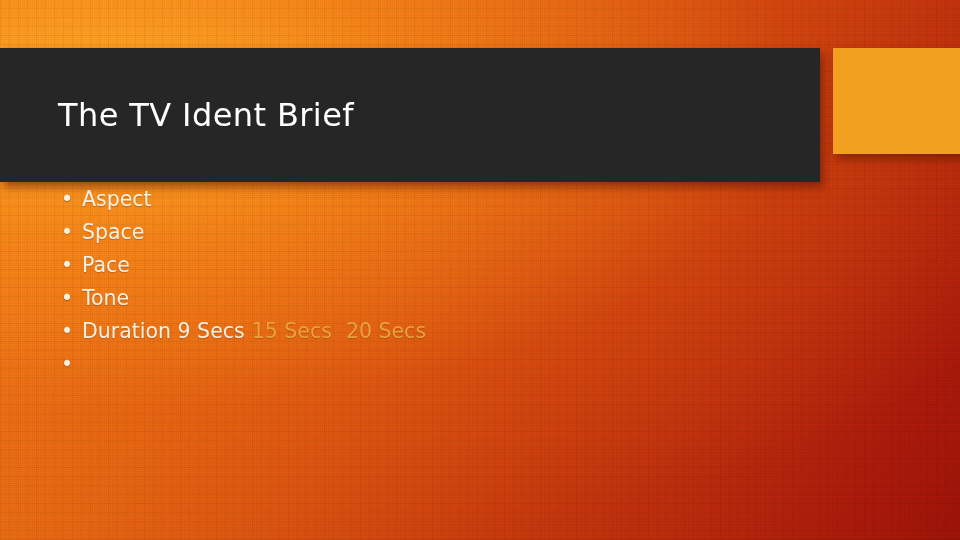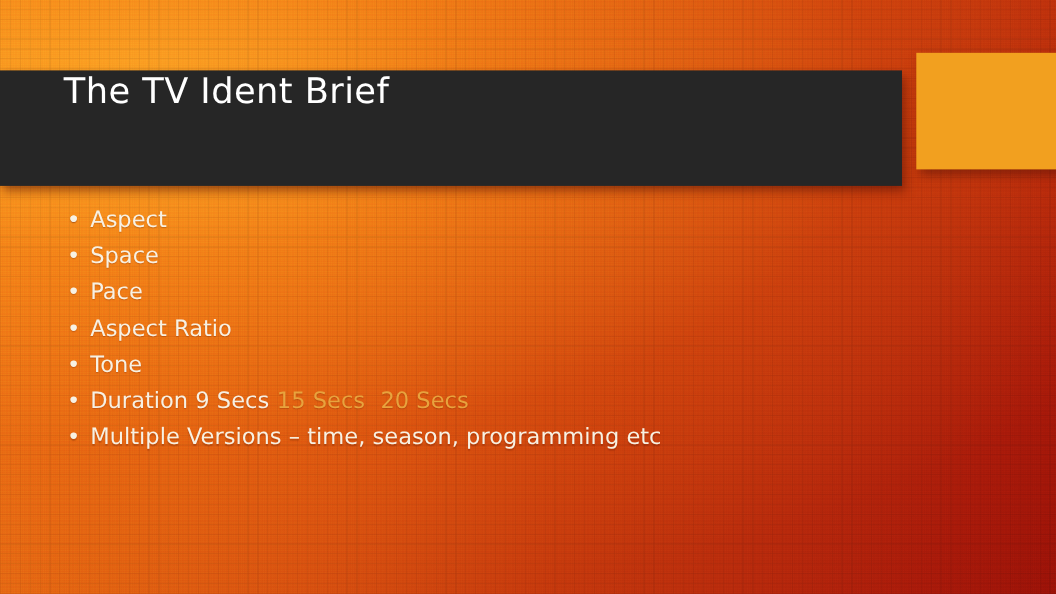--- a/index.html
+++ b/index.html
@@ -51,27 +51,27 @@
     background-image:
       repeating-linear-gradient(0deg, rgba(0,0,0,0.5) 0px, rgba(0,0,0,0.5) 1px, transparent 1px, transparent 9px),
       repeating-linear-gradient(90deg, rgba(0,0,0,0.5) 0px, rgba(0,0,0,0.5) 1px, transparent 1px, transparent 9px);
     mix-blend-mode: multiply;
   }
 
   
   #title-bar {
     position: absolute;
     left: 0;
-    top: 64px;
+    top: 48px;
     width: 820px;
-    height: 105px;
+    height: 134px;
     background: #262626;
     box-shadow: 3px 5px 9px rgba(80, 15, 5, 0.55);
     display: flex;
-    align-items: flex-start;
+    align-items: center;
   }
   #title-text {
     color: #ffffff;
     font-size: 32px;
     font-weight: 400;
     letter-spacing: 0.4px;
     margin-left: 58px;
     white-space: nowrap;
   }
 
@@ -150,33 +150,31 @@
       <span>Space</span>
     </li>
 
     <li>
       <span class="bullet-dot">•</span>
       <span>Pace</span>
     </li>
 
     <li>
       <span class="bullet-dot">•</span>
-      <span>Aspect Ratio</span>
     </li>
 
     <li>
       <span class="bullet-dot">•</span>
       <span>Tone</span>
     </li>
 
     <li>
       <span class="bullet-dot">•</span>
       <span>Duration 9 Secs</span><span class="gap"></span><a class="link">15 Secs</a><span class="gap"></span><span class="gap"></span><a class="link">20 Secs</a>
     </li>
 
     <li>
       <span class="bullet-dot">•</span>
-      <span>Multiple Versions – time, season,  programming etc</span>
     </li>
 
   </ul>
 
 </div>
 
 </body></html>

